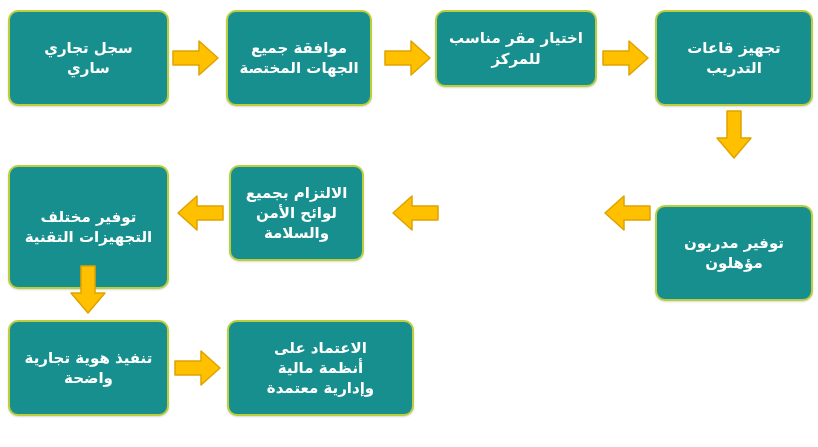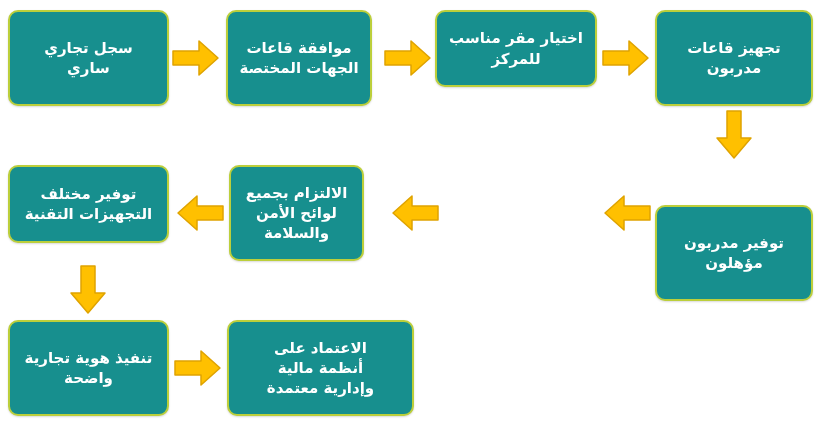--- a/index.html
+++ b/index.html
@@ -46,21 +46,21 @@
 
   
   .s1  { left: 8;   left: 8px;   top: 10px;  width: 161px; height: 96px; }
   .s2  { left: 226px; top: 10px;  width: 146px; height: 96px; }
   .s3  { left: 435px; top: 10px;  width: 162px; height: 77px; }
   .s4  { left: 655px; top: 10px;  width: 158px; height: 96px; }
   
   .s5  { left: 655px; top: 165px; width: 158px; height: 96px; margin-top: 40px; }
   .s6  { left: 438px; top: 165px; width: 159px; height: 96px; }
   .s7  { left: 229px; top: 165px; width: 135px; height: 96px; }
-  .s8  { left: 8px;   top: 165px; width: 161px; height: 78px; }
+  .s8  { left: 8px;   top: 165px; width: 161px; height: 124px; }
   
   .s9  { left: 8px;   top: 320px; width: 161px; height: 96px; }
   .s10 { left: 227px; top: 320px; width: 187px; height: 96px; }
 
   
   .a1 { left: 172px; top: 37px;  width: 48px; height: 42px; }
   .a2 { left: 384px; top: 37px;  width: 48px; height: 42px; }
   .a3 { left: 602px; top: 37px;  width: 48px; height: 42px; }
   .d1 { left: 713px; top: 110px; width: 42px; height: 50px; }
   .a4 { left: 603px; top: 192px; width: 48px; height: 42px; }
@@ -75,36 +75,36 @@
 <div class="canvas">
 
   <div class="step s1">
     <span class="step-label">سجل تجاري
 ساري</span>
   </div>
   <svg class="arrow a1" viewBox="0 0 48 42" aria-hidden="true">
     <polygon points="1,14 27,14 27,4 46,21 27,38 27,28 1,28"></polygon>
   </svg>
   <div class="step s2">
-    <span class="step-label">موافقة قاعات
+    <span class="step-label">موافقة جميع
 الجهات المختصة</span>
   </div>
   <svg class="arrow a2" viewBox="0 0 48 42" aria-hidden="true">
     <polygon points="1,14 27,14 27,4 46,21 27,38 27,28 1,28"></polygon>
   </svg>
   <div class="step s3">
     <span class="step-label">اختيار مقر مناسب
 للمركز</span>
   </div>
   <svg class="arrow a3" viewBox="0 0 48 42" aria-hidden="true">
     <polygon points="1,14 27,14 27,4 46,21 27,38 27,28 1,28"></polygon>
   </svg>
   <div class="step s4">
     <span class="step-label">تجهيز قاعات
-مدربون</span>
+التدريب</span>
   </div>
 
   <svg class="arrow d1" viewBox="0 0 42 50" aria-hidden="true">
     <polygon points="14,1 14,28 4,28 21,48 38,28 28,28 28,1"></polygon>
   </svg>
 
   <div class="step s5">
     <span class="step-label">توفير مدربون
 مؤهلون</span>
   </div>

